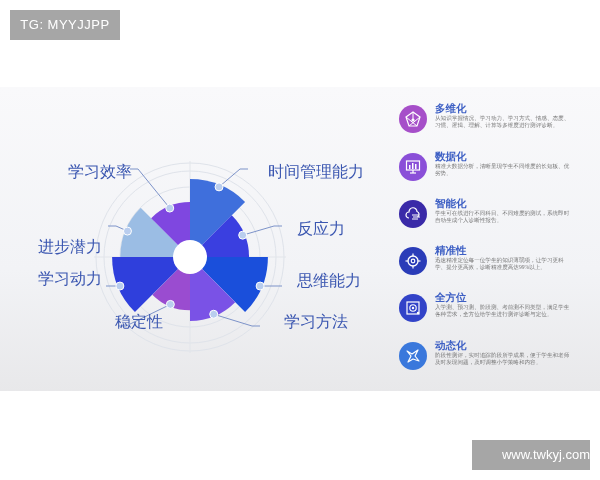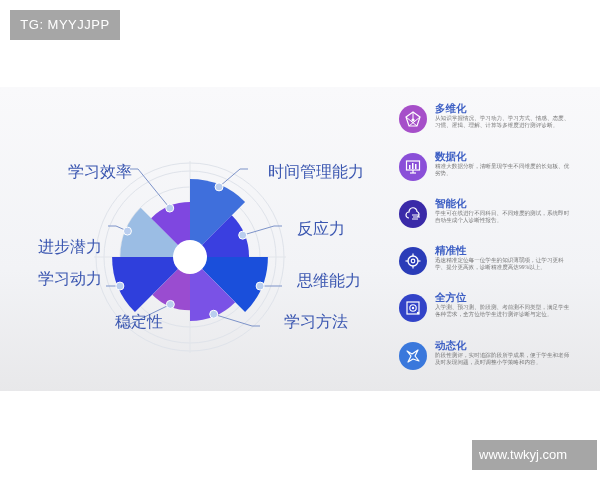--- a/index.html
+++ b/index.html
@@ -1,18 +1,18 @@
 <!DOCTYPE html>
 <html><head>
 <meta charset="utf-8">
 <style>
   html, body { margin:0; padding:0; }
   body { width:600px; height:480px; background:#ffffff; position:relative; overflow:hidden; font-family:"DejaVu Sans", sans-serif; }
   .wm-top { position:absolute; left:10px; top:10px; width:110px; height:30px; background:#a6a6a6; color:#fff; font-size:13px; line-height:30px; text-align:center; font-family:"Liberation Sans", sans-serif; letter-spacing:0.5px; }
-  .wm-bot { position:absolute; left:472px; top:440px; width:118px; height:30px; background:#a6a6a6; color:#fff; font-size:13px; line-height:30px; text-align:left; font-family:"Liberation Sans", sans-serif;padding-left:7px; }
+  .wm-bot { position:absolute; left:472px; top:440px; width:118px; height:30px; background:#a6a6a6; color:#fff; font-size:13px; line-height:30px; text-align:right; font-family:"Liberation Sans", sans-serif; }
   .slide { position:absolute; left:0; top:87px; width:600px; height:304px; background:linear-gradient(180deg,#f9f9fb 0%,#f2f3f6 60%,#e8e8ea 100%); }
   .slide-title { position:absolute; left:27px; top:20px; font-size:13px; font-weight:bold; color:#2647b8; letter-spacing:0.5px; }
   .chart { position:absolute; left:0; top:0; width:390px; height:304px; }
   .chart svg { position:absolute; left:0; top:0; }
   .lbl { position:absolute; font-size:16px; color:#3a56b0; white-space:nowrap; }
   .features { position:absolute; left:398px; top:18px; width:190px; }
   .feat { position:absolute; left:0; width:190px; height:44px;font-family:Liberation Serif, serif; }
   .feat-icon { position:absolute; left:1px; top:0; width:28px; height:28px; border-radius:50%; display:flex; align-items:center; justify-content:center; }
   .feat-title { position:absolute; left:37px; top:-3px; font-size:10.5px; font-weight:bold; color:#3d5fc4; }
   .feat-desc { position:absolute; left:37px; top:10px; width:135px; font-size:5.6px; line-height:7px; color:#777; }

